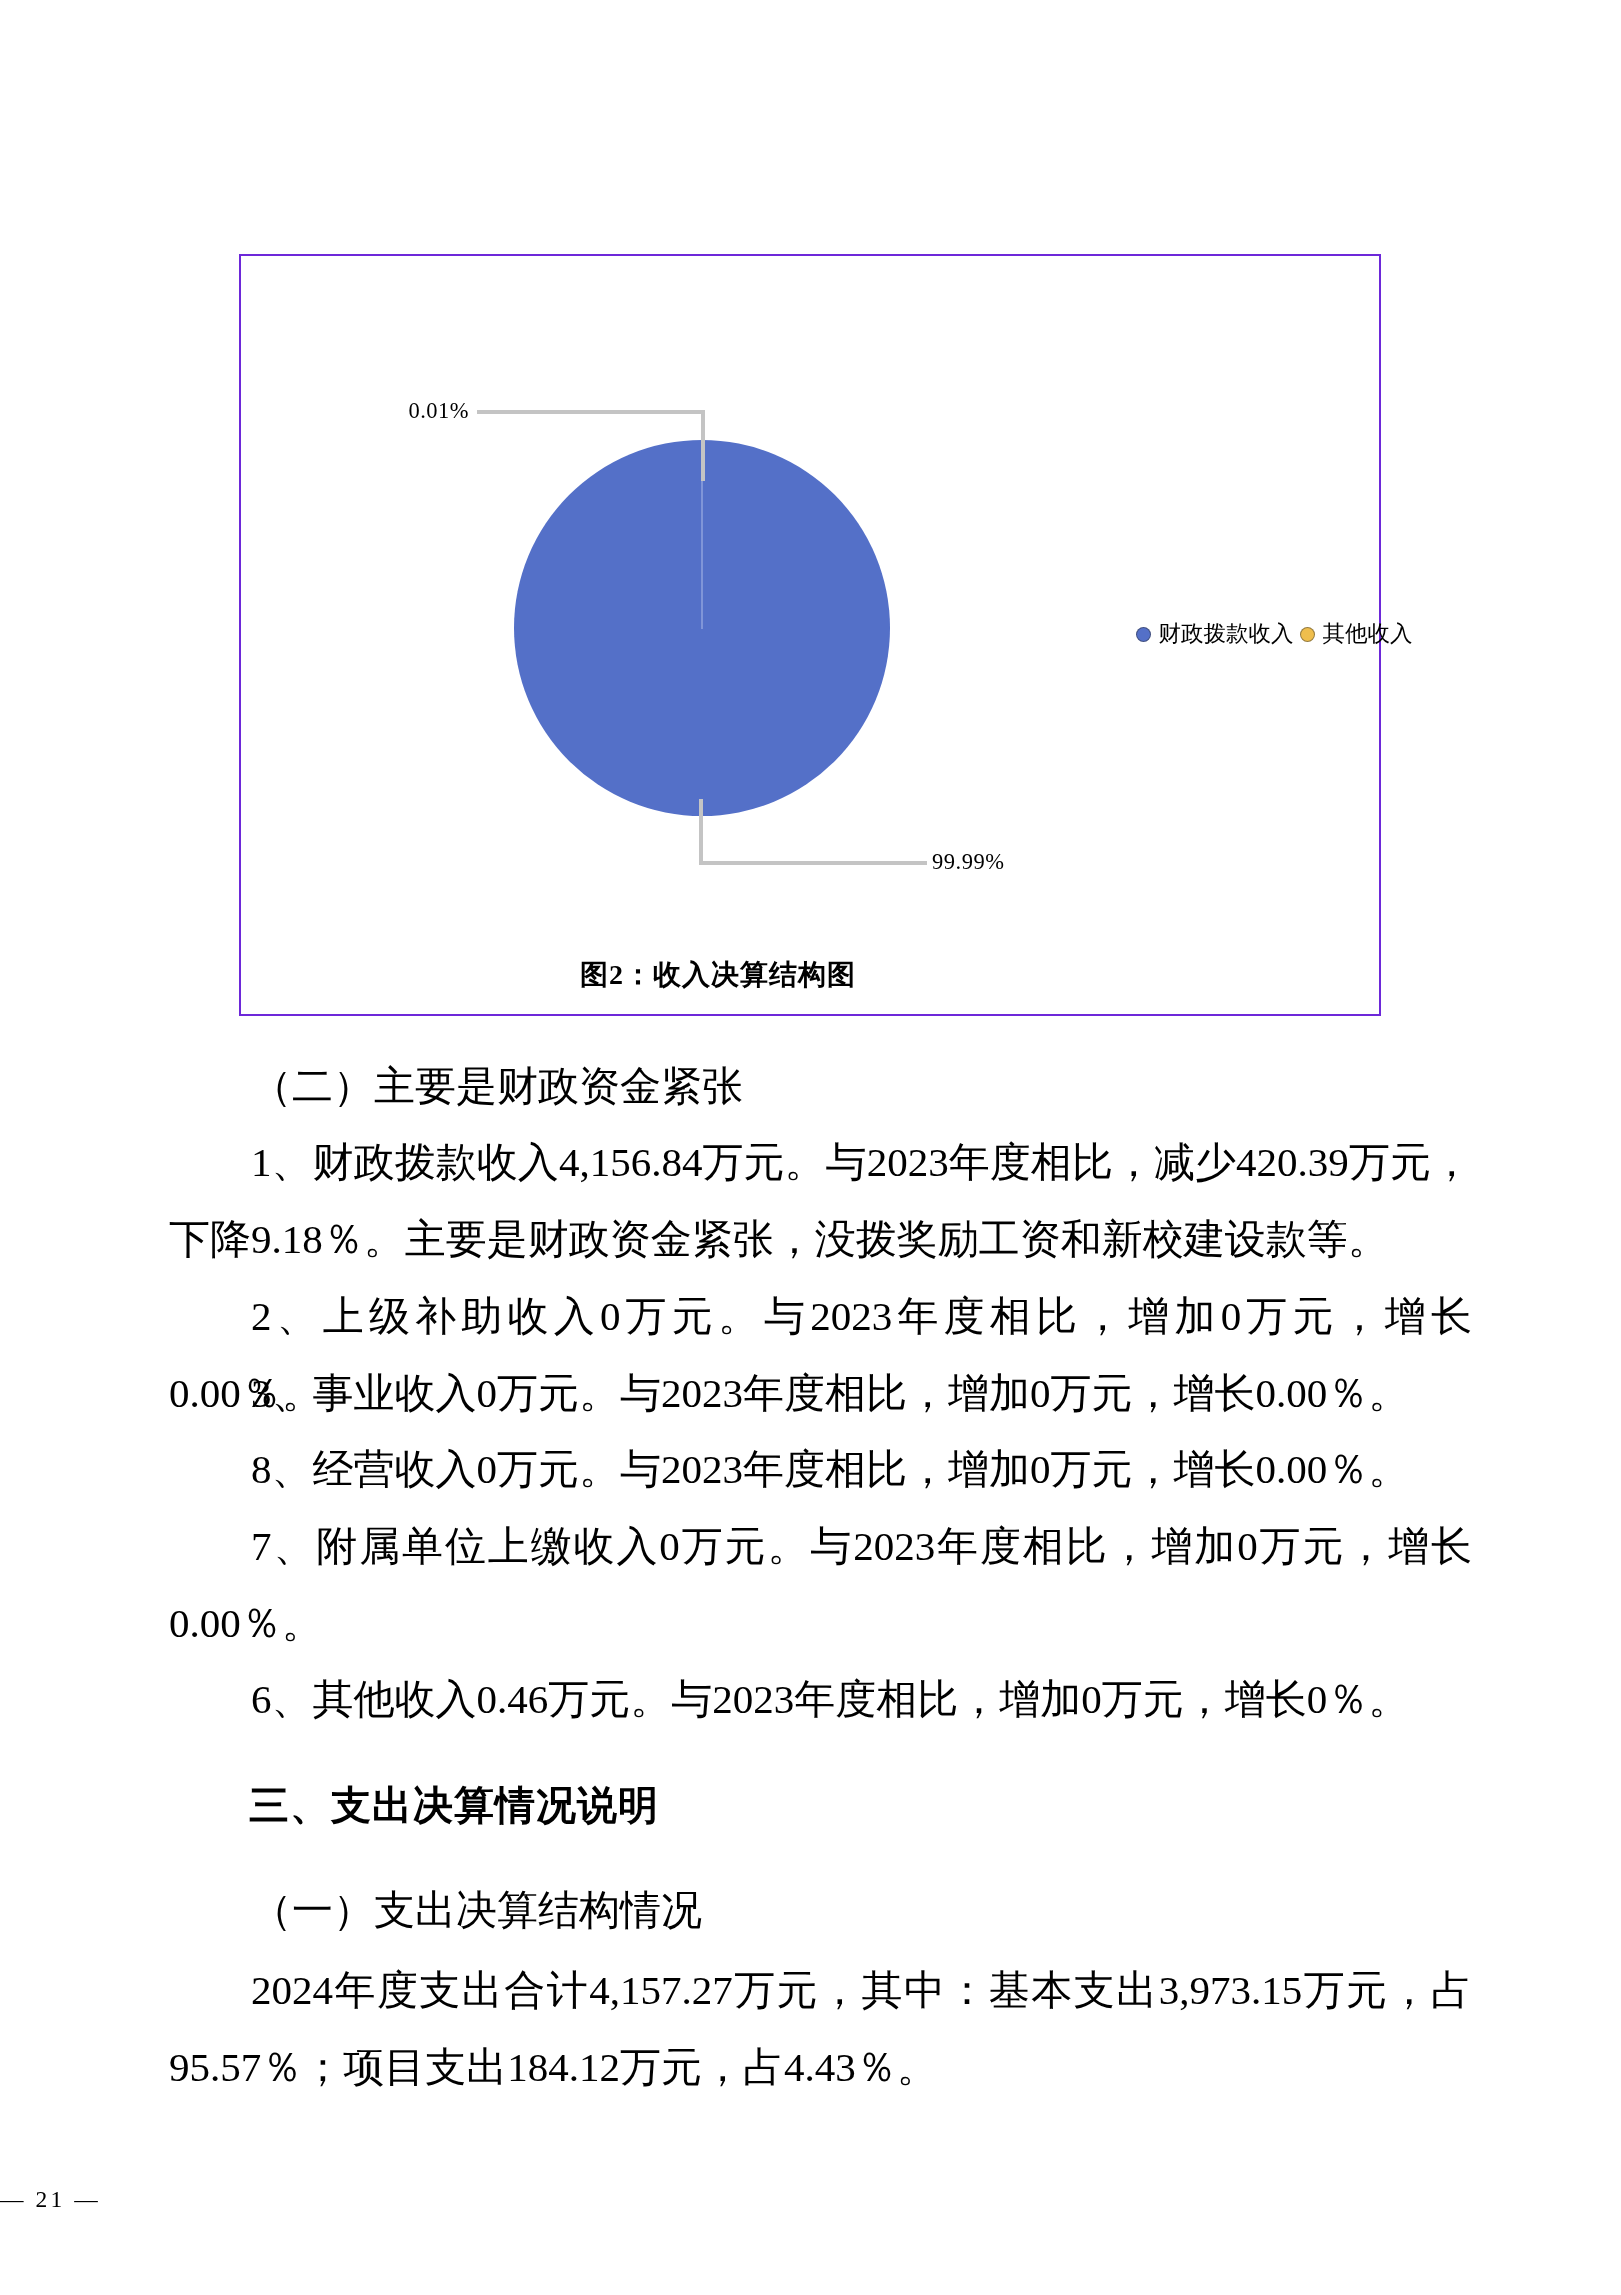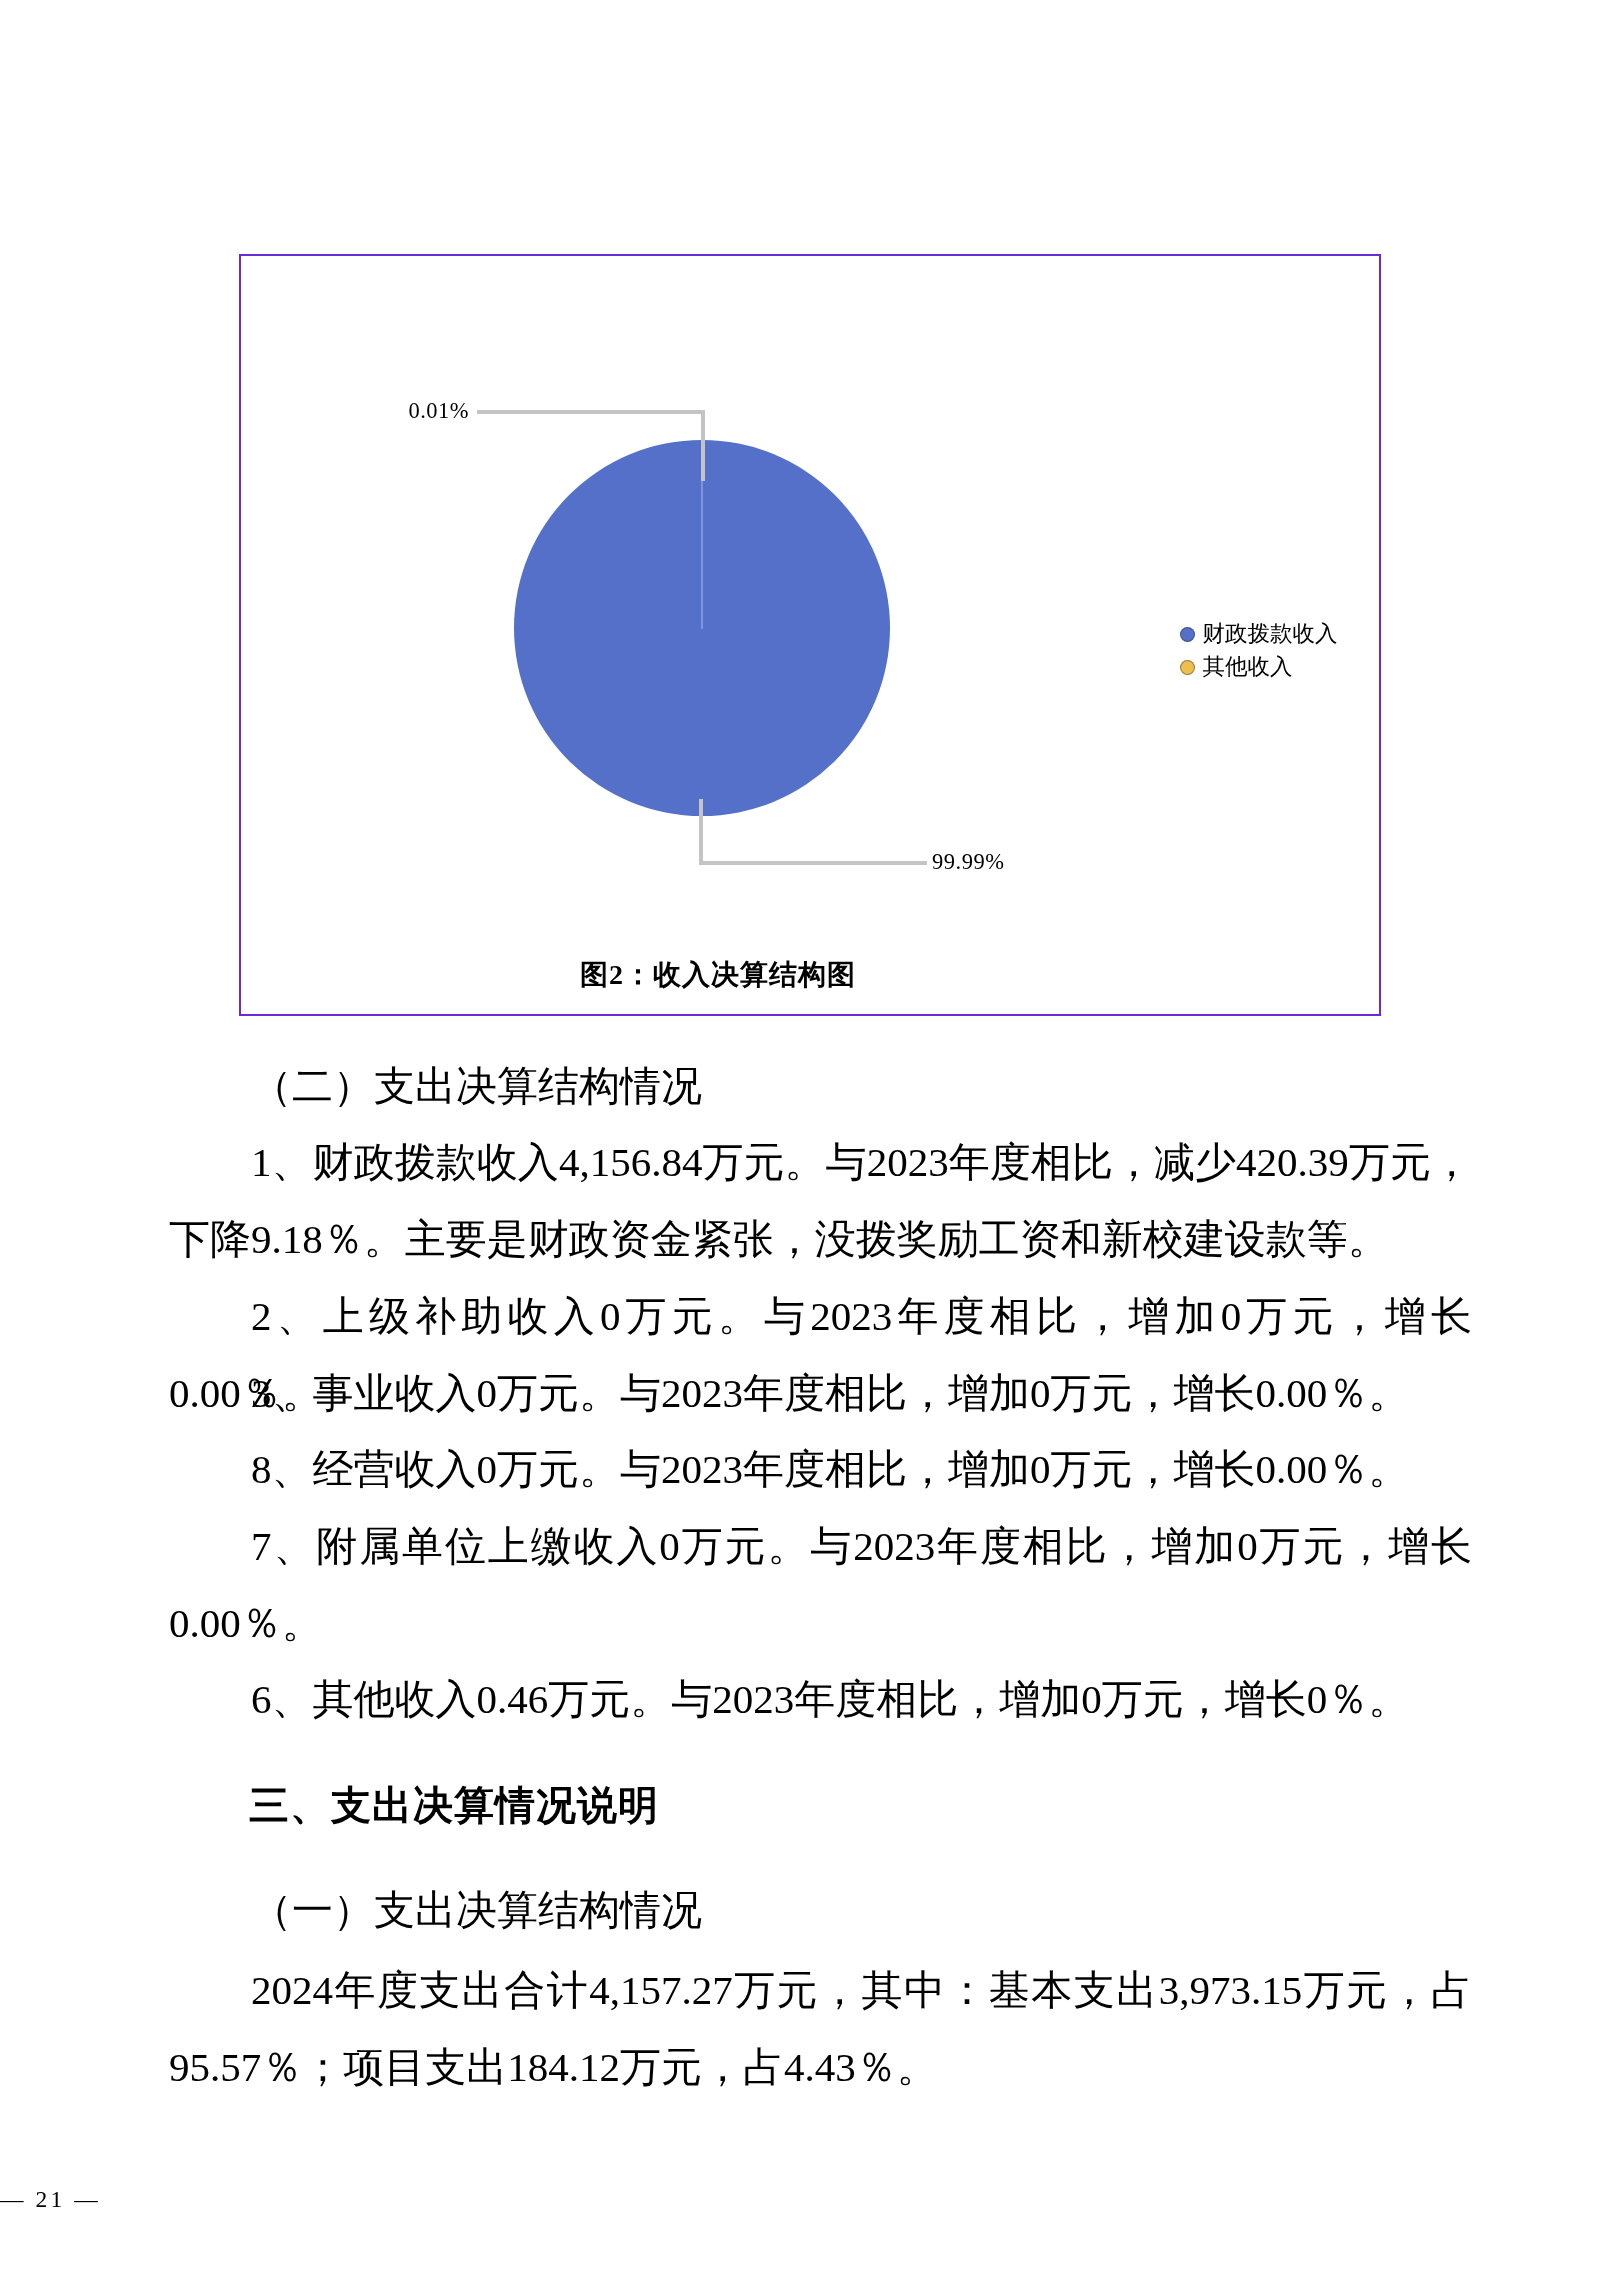--- a/index.html
+++ b/index.html
@@ -33,22 +33,22 @@
   .leader-top-v{left:460px;top:154px;width:3.6px;height:71px;}
   .leader-bot-v{left:458px;top:543px;width:3.6px;height:65px;}
   .leader-bot-h{left:458px;top:605px;width:228px;height:3.6px;}
   .pct-label{
     position:absolute;height:25.6px;line-height:25.6px;
     font-size:22.5px;letter-spacing:0.5px;white-space:nowrap;
   }
   .pct-small{right:910px;top:142px;text-align:right;}
   .pct-large{left:691px;top:593px;text-align:center;}
   .legend{
-    position:absolute;left:939px;top:365px;
-    display:flex;flex-direction:column;gap:6.6px;
+    position:absolute;left:895px;top:365px;
+    display:flex;flex-direction:row;gap:6.6px;
   }
   .legend-row{display:flex;align-items:center;height:26.6px;}
   .legend-dot{
     width:15.3px;height:15.3px;border-radius:50%;
     border:1.5px solid rgba(40,40,40,0.45);
     box-sizing:border-box;margin-right:7.2px;flex:none;
   }
   .legend-text{font-size:22.5px;line-height:26.6px;white-space:nowrap;}
   .chart-caption{
     position:absolute;left:16px;top:700px;width:922px;
@@ -99,21 +99,21 @@
       </div>
       <div class="legend-row">
         <span class="legend-dot" style="background-color: rgb(239, 190, 77);"></span>
         <span class="legend-text">其他收入</span>
       </div>
     </div>
 
     <div class="chart-caption">图2：收入决算结构图</div>
   </div>
 
-  <div class="tline h-kai indent" style="top:1048px">（二）支出决算结构情况</div>
+  <div class="tline h-kai indent" style="top:1048px">（二）主要是财政资金紧张</div>
 
   <p class="tline indent" style="top:1124px">1、财政拨款收入4,156.84万元。与2023年度相比，减少420.39万元，下降9.18％。主要是财政资金紧张，没拨奖励工资和新校建设款等。</p>
 
   <p class="tline indent" style="top:1278px">2、上级补助收入0万元。与2023年度相比，增加0万元，增长0.00％。</p>
 
   <p class="tline indent" style="top:1355px">3、事业收入0万元。与2023年度相比，增加0万元，增长0.00％。</p>
 
   <p class="tline indent" style="top:1431px">8、经营收入0万元。与2023年度相比，增加0万元，增长0.00％。</p>
 
   <p class="tline indent" style="top:1508px">7、附属单位上缴收入0万元。与2023年度相比，增加0万元，增长0.00％。</p>

